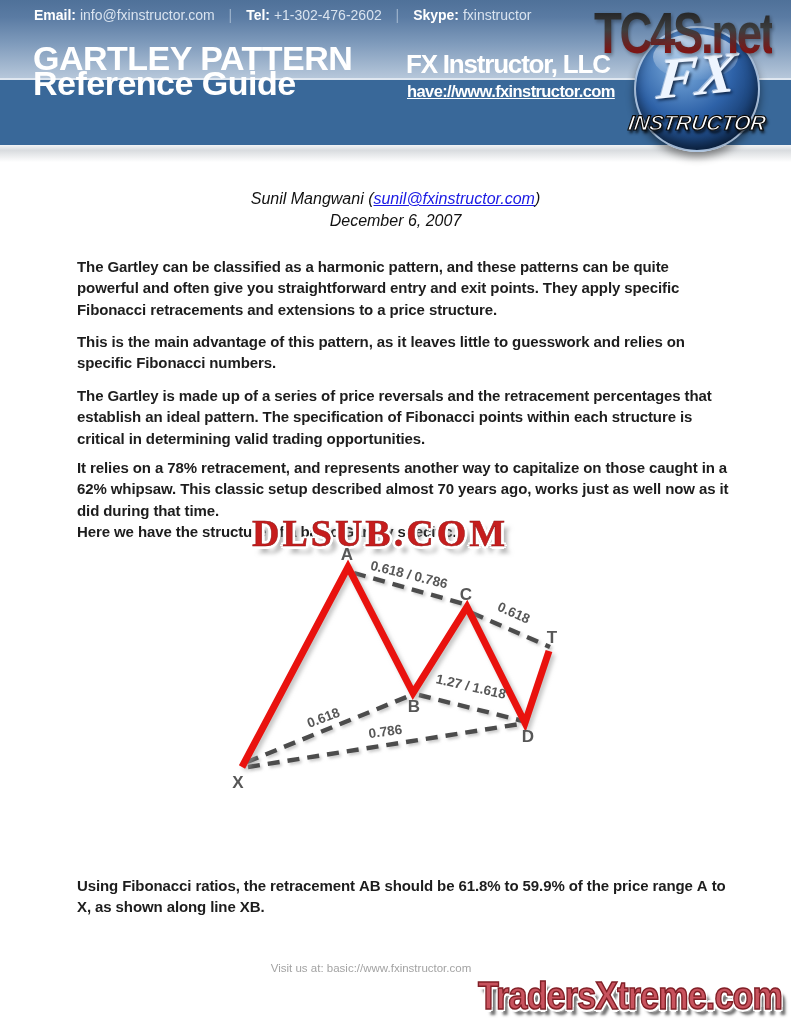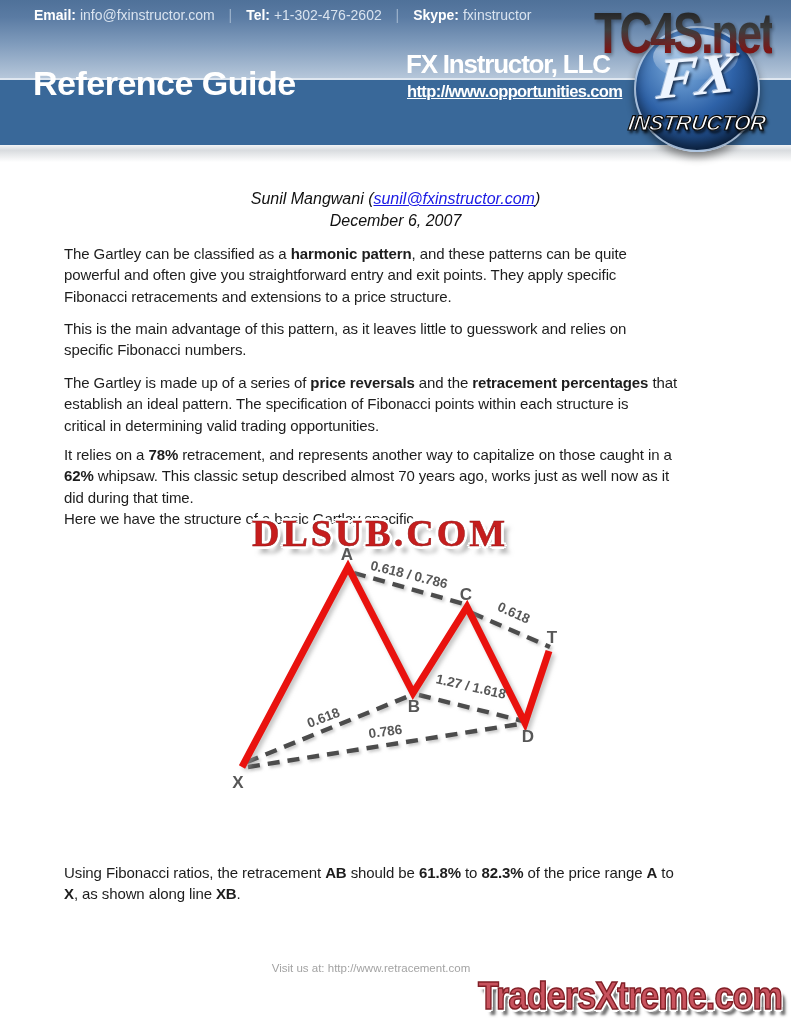--- a/index.html
+++ b/index.html
@@ -47,22 +47,22 @@
   .wm-top{position:absolute;left:594px;top:0px;font-weight:bold;font-size:57px;letter-spacing:-3px;
         transform:scaleX(0.8);transform-origin:left top;white-space:nowrap;
         background:linear-gradient(180deg,#1f1f1f 12%,#3c3c3c 45%,#7c1110 78%,#8f1d12 100%);
         -webkit-background-clip:text;background-clip:text;color:transparent;-webkit-text-fill-color:transparent;
         filter:drop-shadow(2px 2px 2px rgba(0,0,0,0.35));opacity:0.97;}
 
   
   .byline{position:absolute;left:0;top:188px;width:791px;text-align:center;
           font-style:italic;font-size:16px;line-height:21.5px;color:#111;}
   .byline .inline-link{color:#1b1ae4;text-decoration:underline;}
-  .para{position:absolute;left:64px;width:680px;margin:0;font-size:15px;line-height:21.3px;
-        letter-spacing:-0.1px;color:#1d1d1d;}
+  .para{position:absolute;left:64px;width:680px;margin:13px;font-size:15px;line-height:21.3px;
+        letter-spacing:-0.1px;color:#1d1d1d;font-weight:bold;}
 
   
   .wm-mid{position:absolute;left:252px;top:511px;font-family:"Liberation Serif",serif;
         font-weight:bold;font-size:38px;letter-spacing:3px;color:#c61d1d;white-space:nowrap;
         -webkit-text-stroke:0.5px #8e1414;
         text-shadow:-2px -2px 0 #fff,2px -2px 0 #fff,-2px 2px 0 #fff,2px 2px 0 #fff,
                     -3px 0 0 #fff,3px 0 0 #fff,0 -3px 0 #fff,0 3px 0 #fff,
                     6px 7px 4px rgba(125,125,125,0.6);}
 
   
@@ -98,23 +98,24 @@
       <span class="cl">Email:</span>
       <span class="cv">info@fxinstructor.com</span>
       <span class="sep">|</span>
       <span class="cl">Tel:</span>
       <span class="cv">+1-302-476-2602</span>
       <span class="sep">|</span>
       <span class="cl">Skype:</span>
       <span class="cv">fxinstructor</span>
     </div>
 
+    <div class="title1">GARTLEY PATTERN</div>
     <div class="title2">Reference Guide</div>
     <div class="company">FX Instructor, LLC</div>
-    <div class="hdr-url">http://www.opportunities.com</div>
+    <div class="hdr-url">have://www.fxinstructor.com</div>
 
     <div class="logo-circle">
       <div class="logo-gloss"></div>
       <div class="logo-fx">FX</div>
     </div>
     <div class="logo-instructor">INSTRUCTOR</div>
 
     <div class="wm-top">TC4S.net</div>
   </div>
 
@@ -151,18 +152,18 @@
     <g>
       <text class="pt-label" x="20" y="255" text-anchor="middle">X</text>
       <text class="pt-label" x="129" y="27" text-anchor="middle">A</text>
       <text class="pt-label" x="196" y="179" text-anchor="middle">B</text>
       <text class="pt-label" x="248" y="67" text-anchor="middle">C</text>
       <text class="pt-label" x="310" y="209" text-anchor="middle">D</text>
       <text class="pt-label" x="334" y="110" text-anchor="middle">T</text>
     </g>
   </svg>
 
-  <p class="para" style="top:862px">Using Fibonacci ratios, the retracement <b>AB</b> should be <b>61.8%</b> to <b>82.3%</b> of the price range <b>A</b> to<br><b>X</b>, as shown along line <b>XB</b>.</p>
+  <p class="para" style="top:862px">Using Fibonacci ratios, the retracement <b>AB</b> should be <b>61.8%</b> to <b>59.9%</b> of the price range <b>A</b> to<br><b>X</b>, as shown along line <b>XB</b>.</p>
 
-  <div class="footer-visit">Visit us at: http://www.retracement.com</div>
+  <div class="footer-visit">Visit us at: basic://www.fxinstructor.com</div>
   <div class="wm-bottom">TradersXtreme.com</div>
 
 </div>
 
 </body></html>

